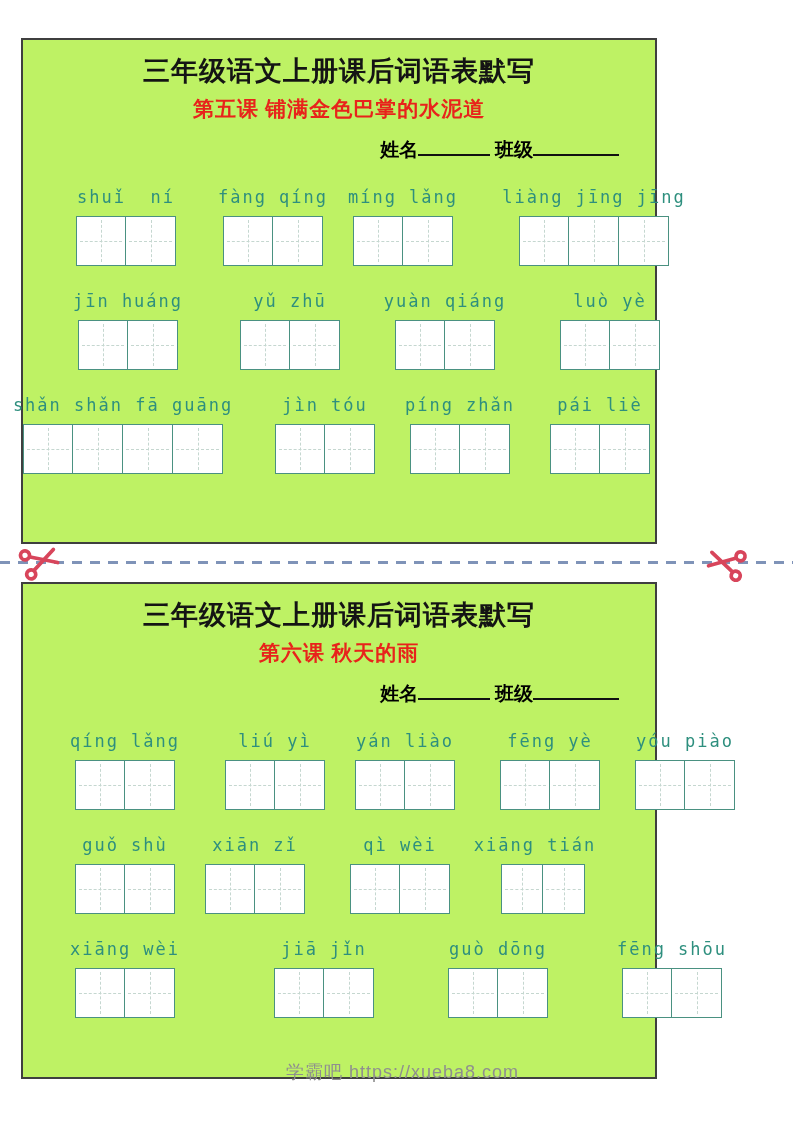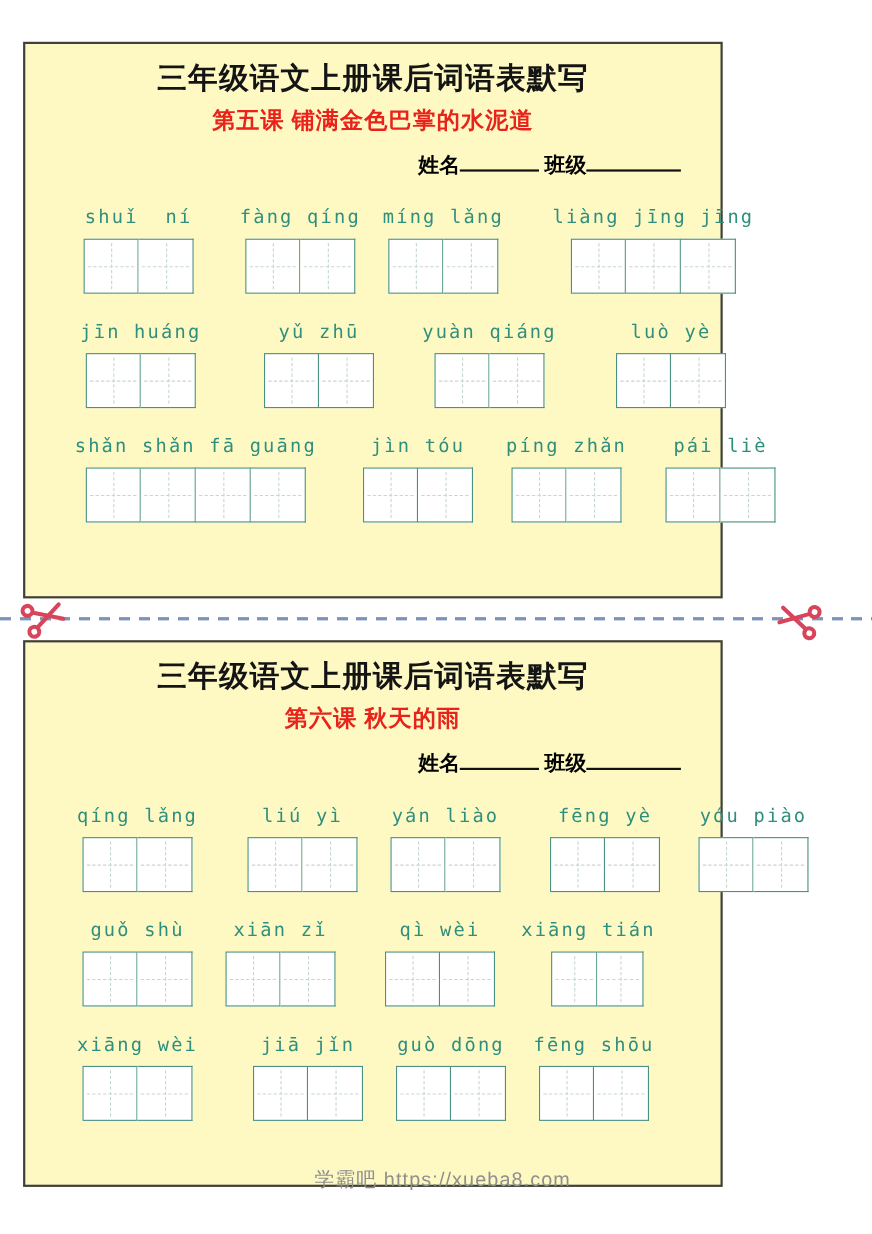--- a/index.html
+++ b/index.html
@@ -1,20 +1,20 @@
 <!DOCTYPE html>
 <html><head>
 <meta charset="utf-8">
 <style>
   * { margin:0; padding:0; box-sizing:border-box; }
   html,body { width:793px; height:1122px; background:#ffffff; overflow:hidden;
     font-family:"Liberation Serif", serif; position:relative; }
 
   .frame { position:absolute; left:21px; width:636px; border:2px solid #3f3f3f;
-    background:#fef9c3; }
+    background:#bef264; }
   .frame-1 { top:38px;  height:506px; }
   .frame-2 { top:582px; height:497px; }
 
   .sheet-title { margin-top:14px; text-align:center; font-size:27px; line-height:34px;
     font-weight:bold; color:#141414; letter-spacing:1px; }
   .lesson-title { margin-top:8px; text-align:center; font-size:21px; line-height:26px;
     font-weight:bold; color:#e8231b; letter-spacing:1px; }
   .name-line { margin-top:16px; text-align:right; padding-right:36px; font-size:19px;
     line-height:24px; font-weight:bold; color:#000; }
   .blank { display:inline-block; height:18px; border-bottom:2px solid #111; vertical-align:baseline; }
@@ -110,21 +110,21 @@
           </div>
         </div>
         <div class="word" style="width: 100px; margin-left: 65px;">
           <div class="pinyin">luò yè</div>
           <div class="cells">
             <div class="cell"></div>
             <div class="cell"></div>
           </div>
         </div>
       </div>
-      <div class="word-row" style="margin-left: 55px; align-items: center;">
+      <div class="word-row" style=" align-items: center;">
         <div class="word" style="width: 200px;">
           <div class="pinyin">shǎn shǎn fā guāng</div>
           <div class="cells">
             <div class="cell"></div>
             <div class="cell"></div>
             <div class="cell"></div>
             <div class="cell"></div>
           </div>
         </div>
         <div class="word" style="width: 100px; margin-left: 52px;">
@@ -238,21 +238,21 @@
           </div>
         </div>
         <div class="word" style="width: 100px; margin-left: 35px; padding-left: 16px;">
           <div class="pinyin">xiāng tián</div>
           <div class="cells">
             <div class="cell"></div>
             <div class="cell"></div>
           </div>
         </div>
       </div>
-      <div class="word-row" style="margin-left: 52px;">
+      <div class="word-row" style="margin-left: 52px; gap: 44px;">
         <div class="word" style="width: 100px;">
           <div class="pinyin">xiāng wèi</div>
           <div class="cells">
             <div class="cell"></div>
             <div class="cell"></div>
           </div>
         </div>
         <div class="word" style="width: 100px; margin-left: 55px;">
           <div class="pinyin">jiā jǐn</div>
           <div class="cells">

